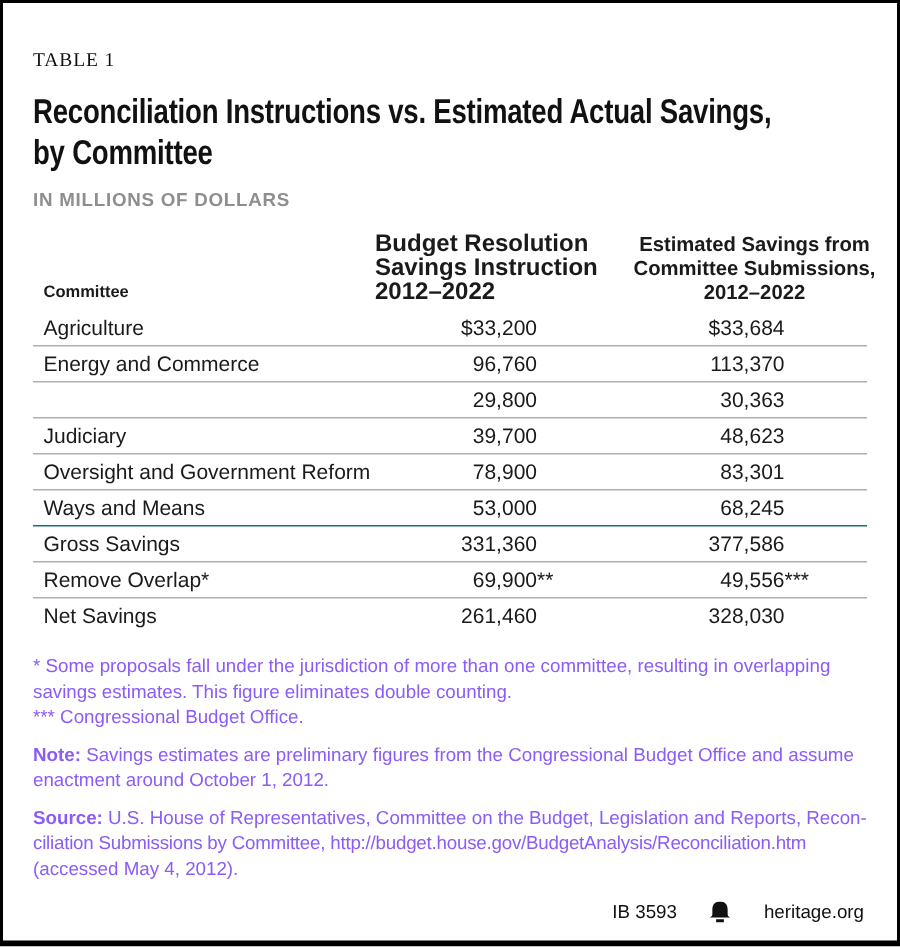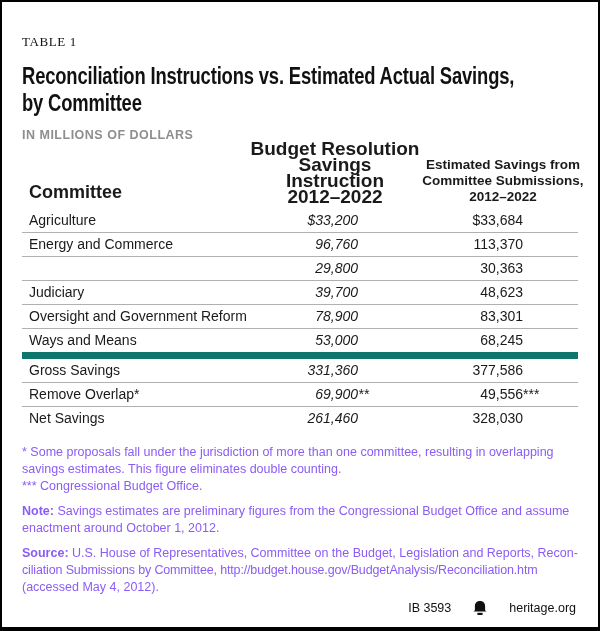--- a/index.html
+++ b/index.html
@@ -1,46 +1,46 @@
 <!DOCTYPE html>
 <html><head>
 <meta charset="utf-8">
 <style>
   html,body{margin:0;padding:0;background:#fff;}
   .frame{
     width:600px;height:631px;box-sizing:border-box;position:relative;
     border:2px solid #000;border-bottom-width:4px;background:#fff;overflow:hidden;
     font-family:"Liberation Sans", sans-serif;color:#1a1a1a;
   }
-  .content{padding:12px 20px 0;margin-top:18px;}
+  .content{padding:28px 20px 0;}
   .table-label{
     font-family:"Liberation Serif", serif;font-size:13px;letter-spacing:.6px;
     color:#111;margin-top:2px;
   }
   .title{
     margin-top:13px;font-weight:bold;font-size:23px;line-height:27px;
     letter-spacing:-.2px;color:#111;white-space:nowrap;
     transform:scaleX(.8);transform-origin:left top;
   }
   .kicker{
     margin-top:11px;font-weight:bold;font-size:12.5px;letter-spacing:.5px;color:#8e8e8e;
   }
   .thead{position:relative;height:56px;margin-top:8px;font-weight:bold;}
-  .c1h{position:absolute;left:7px;bottom:3px;font-size:18px;}
-  .c2h{position:absolute;left:228px;width:170px;bottom:1px;text-align:center;
-       font-size:19px;line-height:16px;}
+  .c1h{position:absolute;left:7px;bottom:3px;font-size:11px;}
+  .c2h{position:absolute;left:228px;width:170px;bottom:1px;text-align:left;
+       font-size:16px;line-height:16px;}
   .c3h{position:absolute;left:386px;width:190px;bottom:1px;text-align:center;
        font-size:13.5px;line-height:16px;}
   .tbody{margin-top:3px;}
   .row{position:relative;height:23px;border-bottom:1px solid #b0b0b0;font-size:14px;}
-  .row.b2{border-bottom:7px solid #0f766e;}
+  .row.b2{border-bottom:1px solid #0f766e;}
   .row.last{border-bottom:none;text-align:right;}
   .row .lbl{position:absolute;left:7px;top:0;line-height:22px;}
   .row .num{position:absolute;top:0;line-height:22px;white-space:nowrap;}
-  .row .n2{right:220px;font-style:italic;}
+  .row .n2{right:220px;}
   .row .n3{right:55px;}
   .row .sup{position:absolute;left:100%;top:0;}
   .fnotes{margin-top:14px;font-size:12.5px;line-height:17px;color:#8b5cf6;}
   .fn-line{white-space:nowrap;}
   .tight{letter-spacing:-.15px;}
   .note-block,.src-block{margin-top:8px;}
   .b{font-weight:bold;}
   .footer{
     position:absolute;right:22px;bottom:12px;display:flex;align-items:center;
     gap:21px;font-size:12.5px;color:#111;

